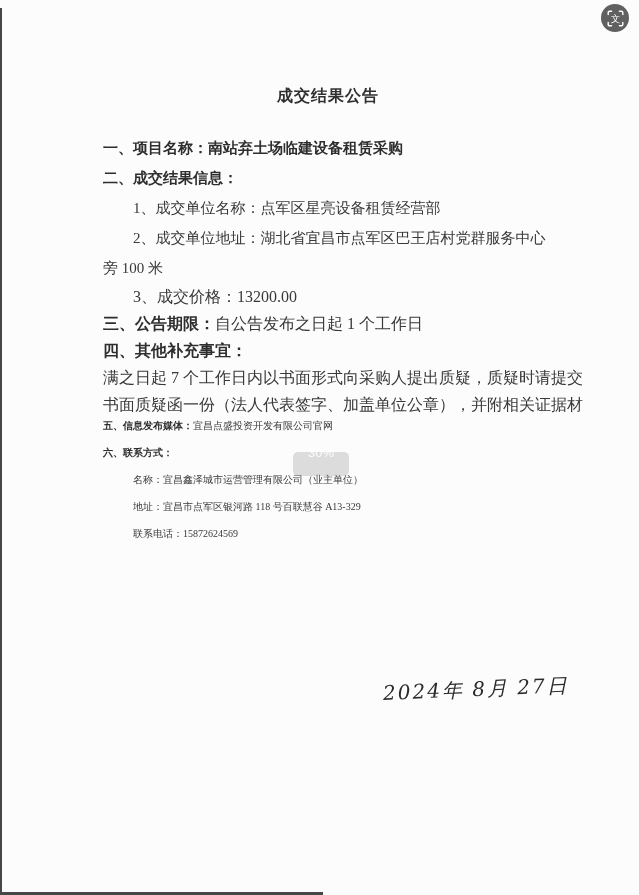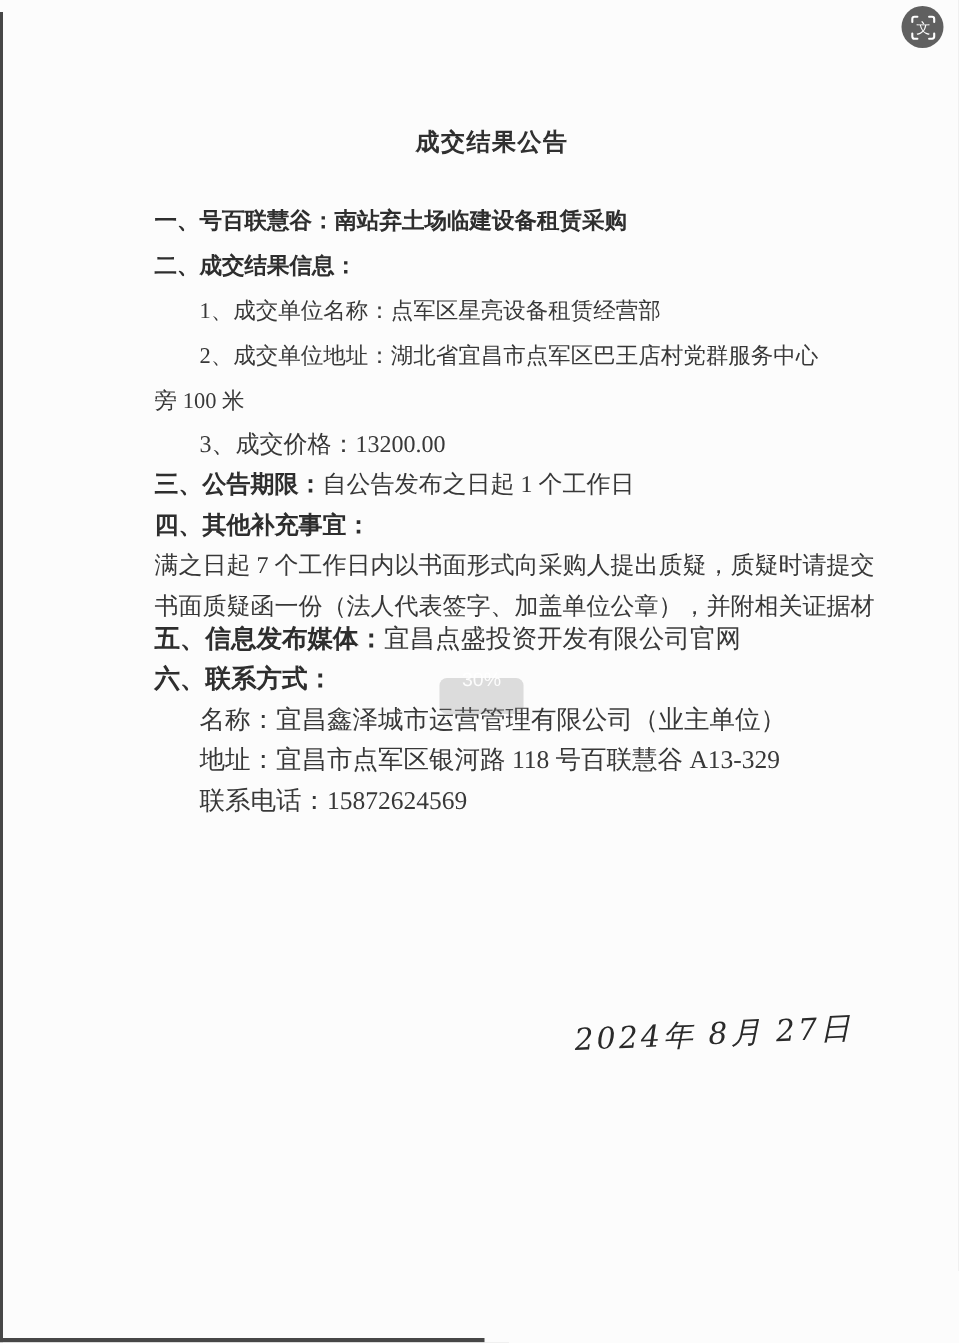--- a/index.html
+++ b/index.html
@@ -46,21 +46,21 @@
     margin-top: 84px;
     text-align: center;
     font-family: Liberation Serif, serif;
     font-weight: 700;
     font-size: 16px; line-height: 24px;
     letter-spacing: 1px;
     color: #303030;
   }
   .block-a { margin-top: 25px; font-size: 15px; line-height: 30px; }
   .block-b { margin-top: 0;    font-size: 16px; line-height: 27px; }
-  .block-c { margin-top: -6px; font-size: 17px; line-height: 27px; }
+  .block-c { margin-top: -6px; font-size: 10px; line-height: 27px; }
   .line { white-space: nowrap; }
   .indent { padding-left: 30px; }
   .b {
     font-weight: 700;
     font-family: "Liberation Sans", sans-serif;
     color: #2e2e2e;
   }
   .handwritten-date {
     position: absolute; left: 383px; top: 676px;
     font-family: "DejaVu Serif", serif;
@@ -77,21 +77,21 @@
 <div class="screen">
 
   <div class="edge-left"></div>
   <div class="edge-bottom"></div>
 
   <div class="content">
 
     <div class="doc-title">成交结果公告</div>
 
     <div class="block-a">
-      <div class="line b">一、号百联慧谷：南站弃土场临建设备租赁采购</div>
+      <div class="line b">一、项目名称：南站弃土场临建设备租赁采购</div>
       <div class="line b">二、成交结果信息：</div>
       <div class="line indent">1、成交单位名称：点军区星亮设备租赁经营部</div>
       <div class="line indent">2、成交单位地址：湖北省宜昌市点军区巴王店村党群服务中心</div>
       <div class="line">旁 100 米</div>
     </div>
 
     <div class="block-b">
       <div class="line indent">3、成交价格：13200.00</div>
       <div class="line"><span class="b">三、公告期限：</span><span>自公告发布之日起 1 个工作日</span></div>
       <div class="line b">四、其他补充事宜：</div>

